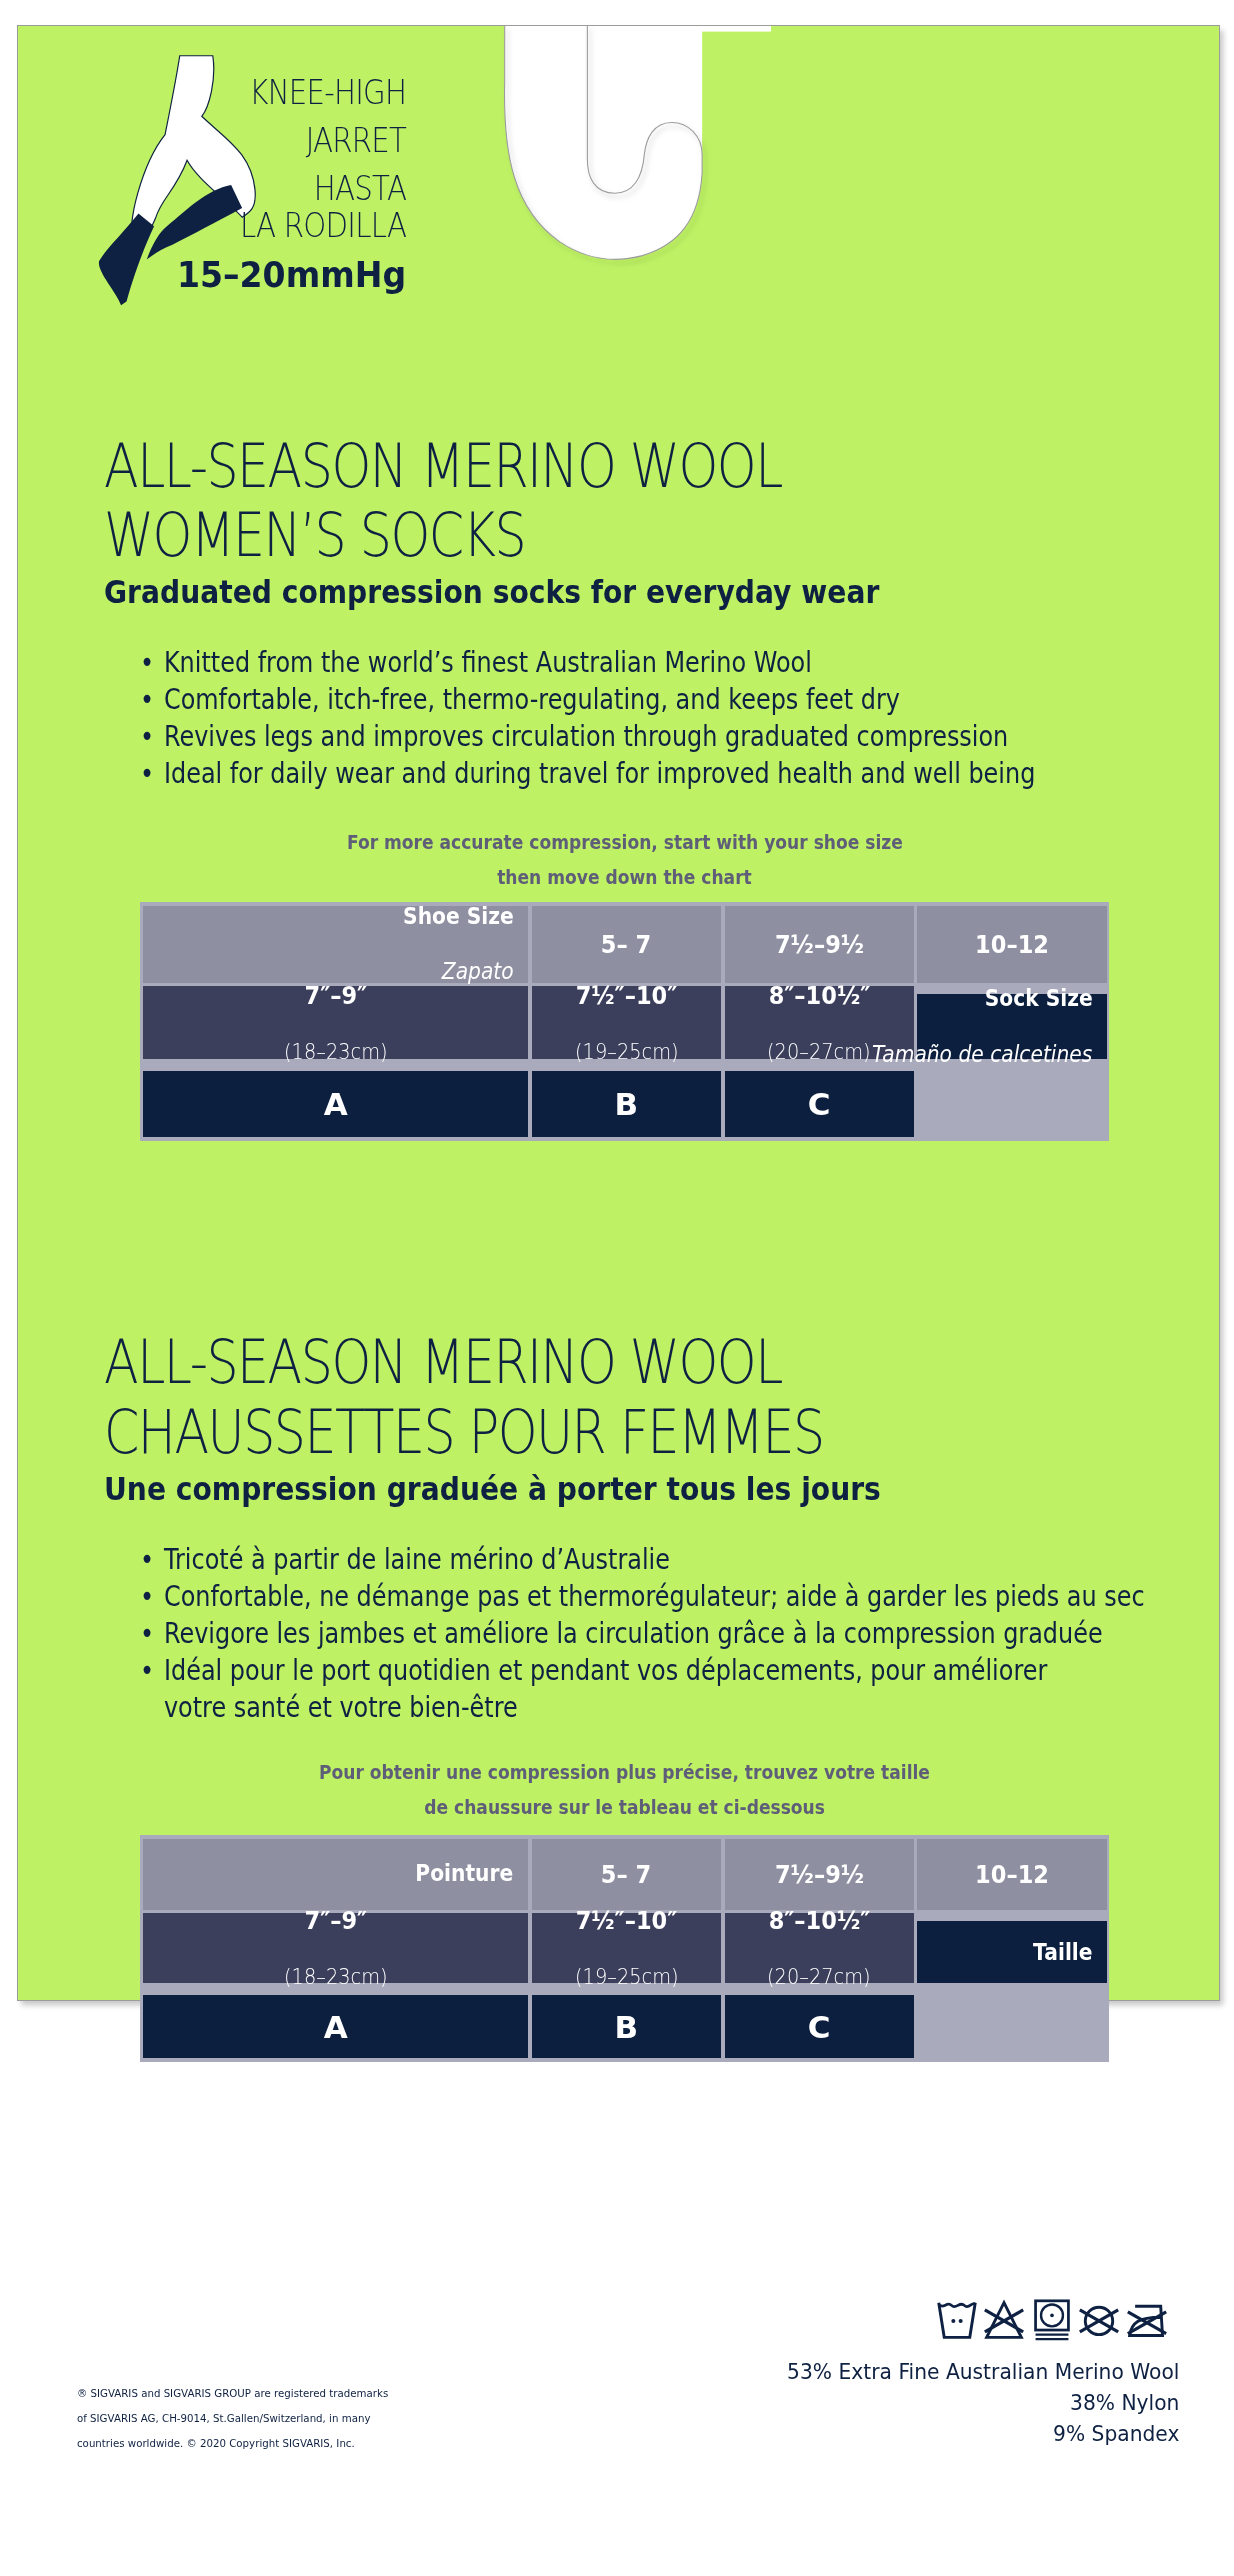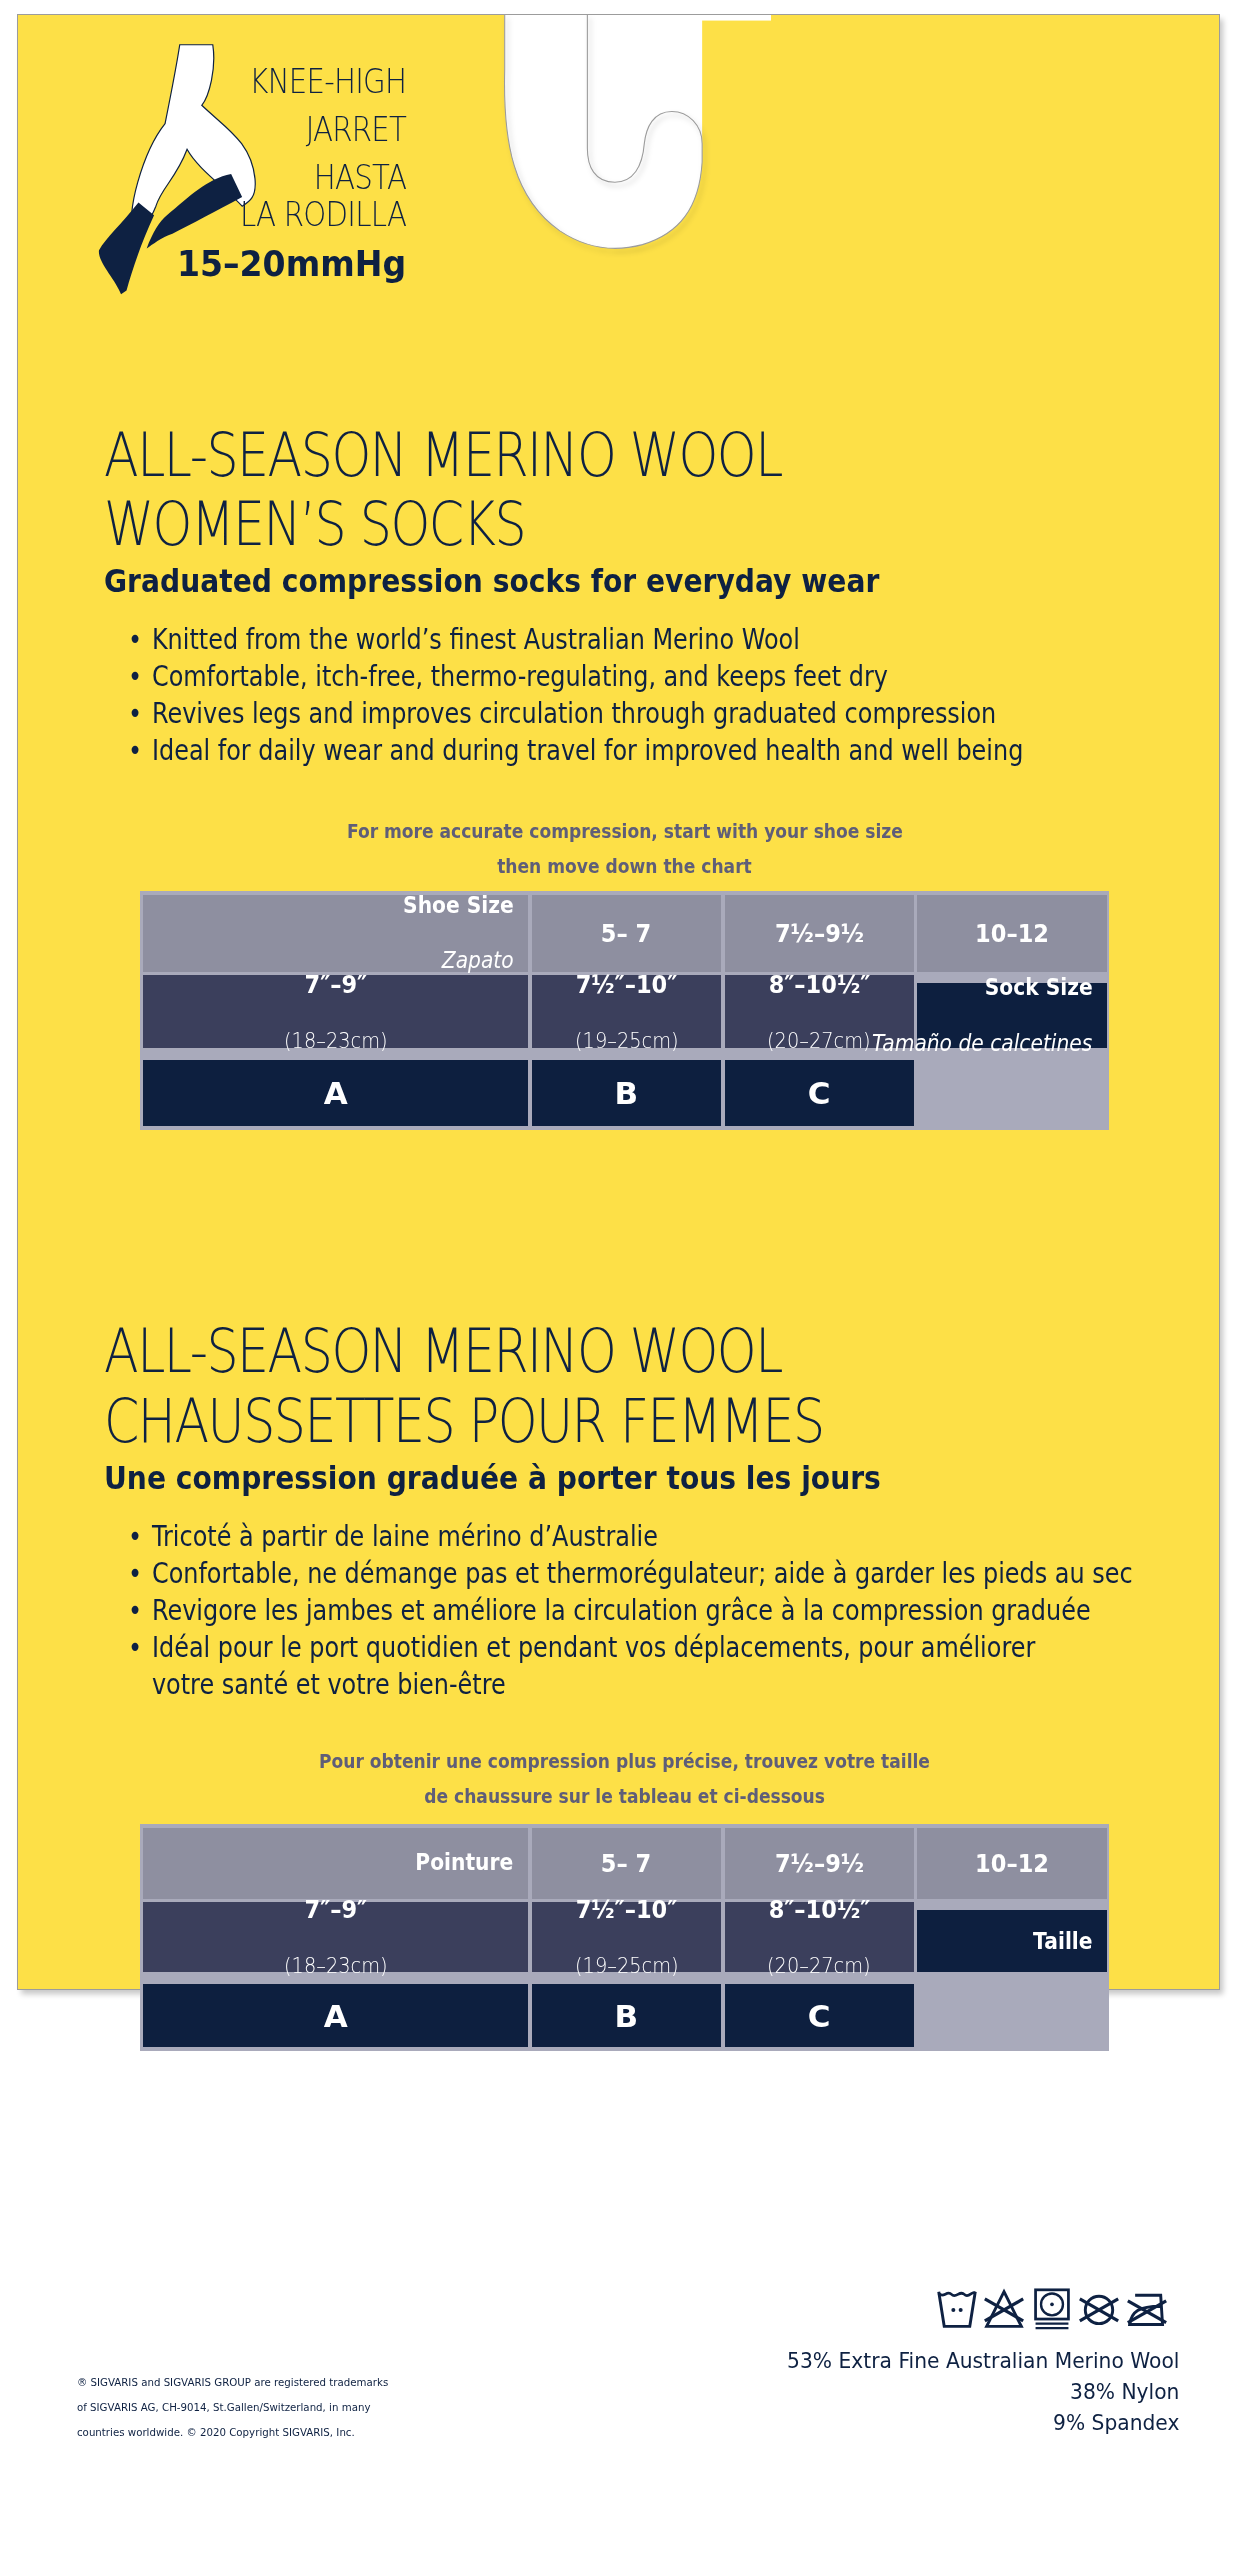--- a/index.html
+++ b/index.html
@@ -1,31 +1,31 @@
 <!DOCTYPE html>
 <html style="font-size:14.7px"><head>
 <meta charset="utf-8">
 <style>
   html, body { margin:0; padding:0; background:#ffffff; }
   body { width:1235px; height:2576px; position:relative; overflow:hidden; font-family:"DejaVu Sans", sans-serif; color:#0e2142; }
   .page {
-    position:absolute; left:16.5px; top:14px; width:1203px; height:1976px;
-    background:#fde047; border:0.9px solid #9c9c9c; box-sizing:border-box;
+    position:absolute; left:16.5px; top:25px; width:1203px; height:1976px;
+    background:#bef264; border:0.9px solid #9c9c9c; box-sizing:border-box;
     box-shadow: 3.7px 4.6px 5.5px rgba(0,0,0,0.22);
   }
   .notch { position:absolute; left:0; top:0; }
   .legs { position:absolute; left:70px; top:26px; width:189px; height:257px; }
   .style-block { position:absolute; right:812px; top:42px; text-align:right; font-family:"DejaVu Sans", sans-serif; color:#0e2142; }
   .style-line { font-size:34px; line-height:48px; font-weight:300; letter-spacing:-0.9px; transform:scaleX(0.86); transform-origin:right; white-space:nowrap; }
   .style-line.l4 { margin-top:-11px; }
   .style-mmhg { font-size:36px; font-weight:bold; line-height:51px; transform:scaleX(0.92); transform-origin:right; white-space:nowrap; }
 
   .big-title { position:absolute; left:86px; font-family:"DejaVu Sans", sans-serif; font-weight:200; font-size:61px; line-height:62px; letter-spacing:-1.8px; color:#0e2142; transform:scaleX(0.83); transform-origin:left; white-space:nowrap; -webkit-text-stroke:0px; }
   .tagline { position:absolute; left:86px; font-family:"DejaVu Sans", sans-serif; font-weight:bold; font-size:32px; color:#0e2142; transform:scaleX(0.88); transform-origin:left; white-space:nowrap; }
-  .bullets { position:absolute; left:110px; margin:0; padding:0; list-style:none; font-family:"DejaVu Sans", sans-serif; font-size:27.5px; line-height:37px; color:#0e2142; }
+  .bullets { position:absolute; left:110px; margin:12px; padding:0; list-style:none; font-family:"DejaVu Sans", sans-serif; font-size:27.5px; line-height:37px; color:#0e2142; }
   .bullets li { position:relative; padding-left:27.5px; white-space:nowrap; transform:scaleX(0.87); transform-origin:left; }
   .bullets li::before { content:"•"; position:absolute; left:0; top:0; }
   .bullets li.cont { padding-left:27.5px; }
   .bullets li.cont::before { content:""; }
 
   .hint { position:absolute; left:123px; width:968px; text-align:center; font-family:"DejaVu Sans", sans-serif; font-weight:bold; font-size:19px; line-height:35px; color:#5f5e78; }
   .hint span { display:inline-block; transform:scaleX(0.9); white-space:nowrap; }
 
   .size-table { position:absolute; left:122px; width:969px; background:#a9aabb; padding:3.7px; box-sizing:border-box; display:grid; grid-template-columns: 385px 189px 189px 190px; gap:3.7px; }
   .cell { display:flex; flex-direction:column; justify-content:center; align-items:center; color:#fff; font-family:"DejaVu Sans", sans-serif; text-align:center;gap:28px; }

